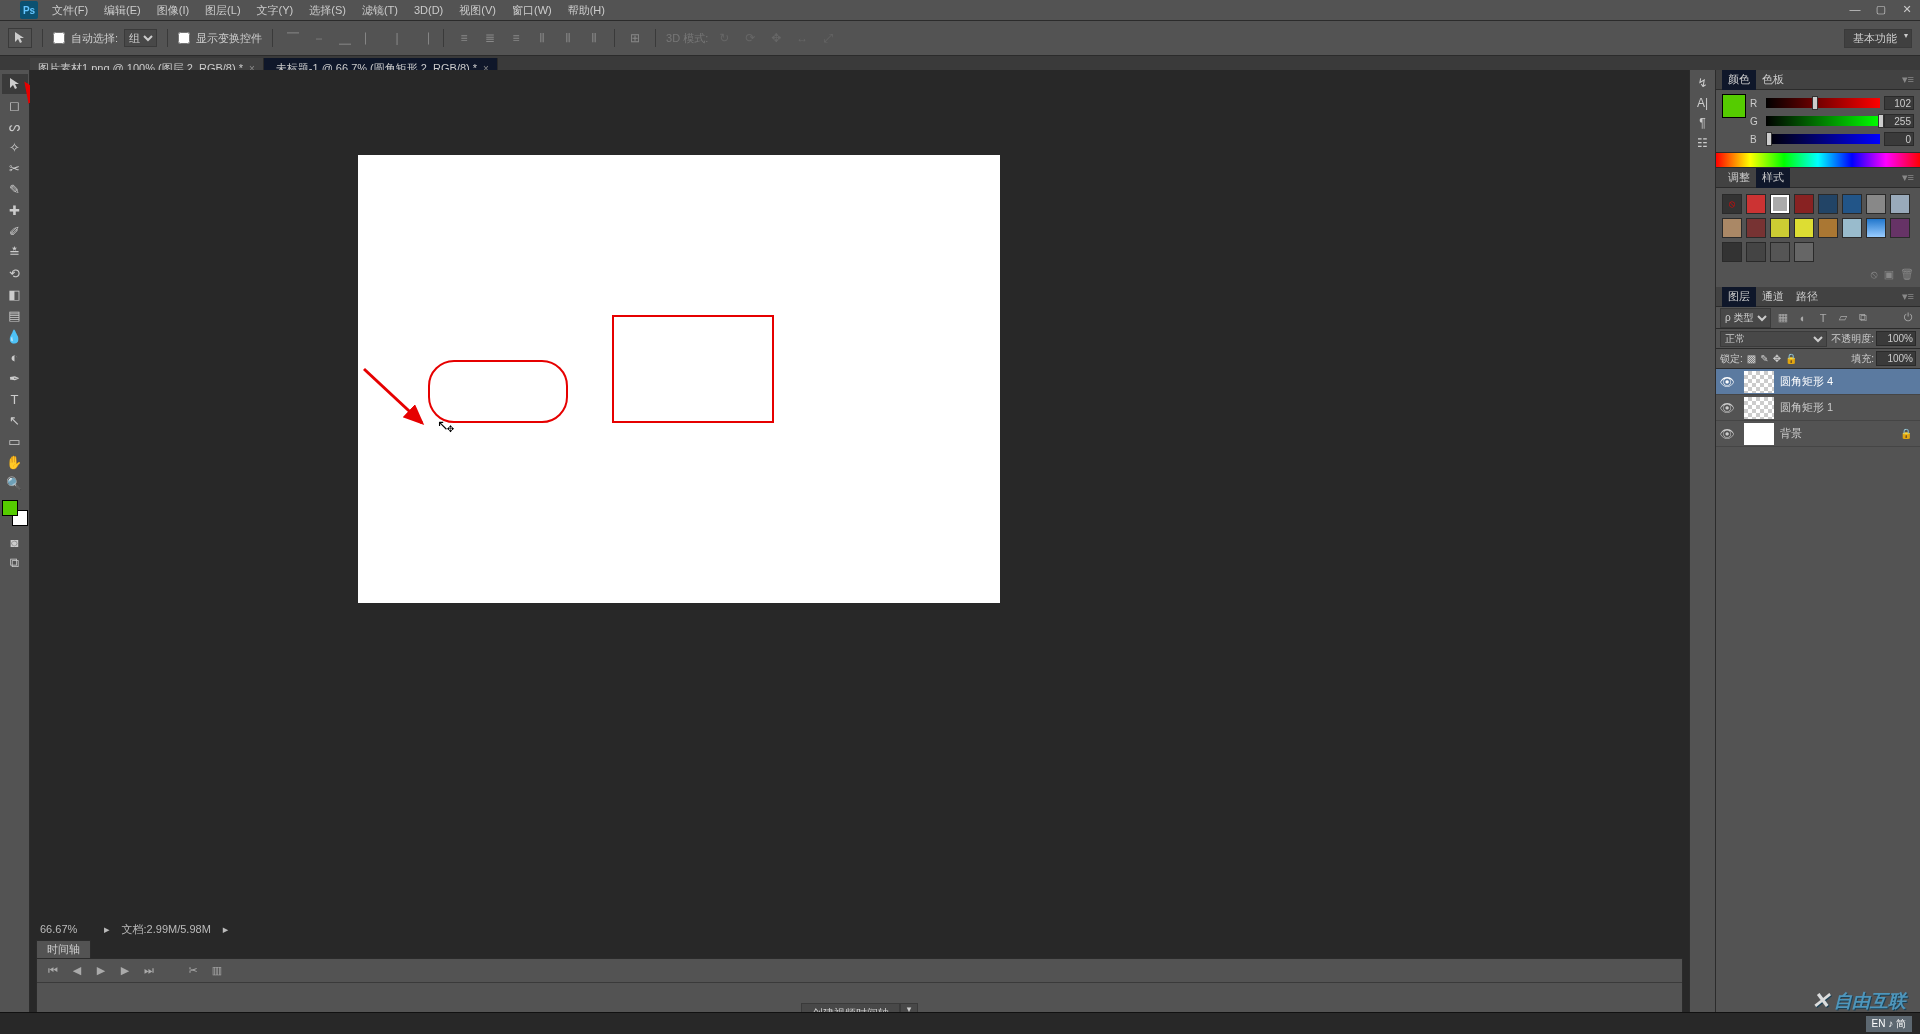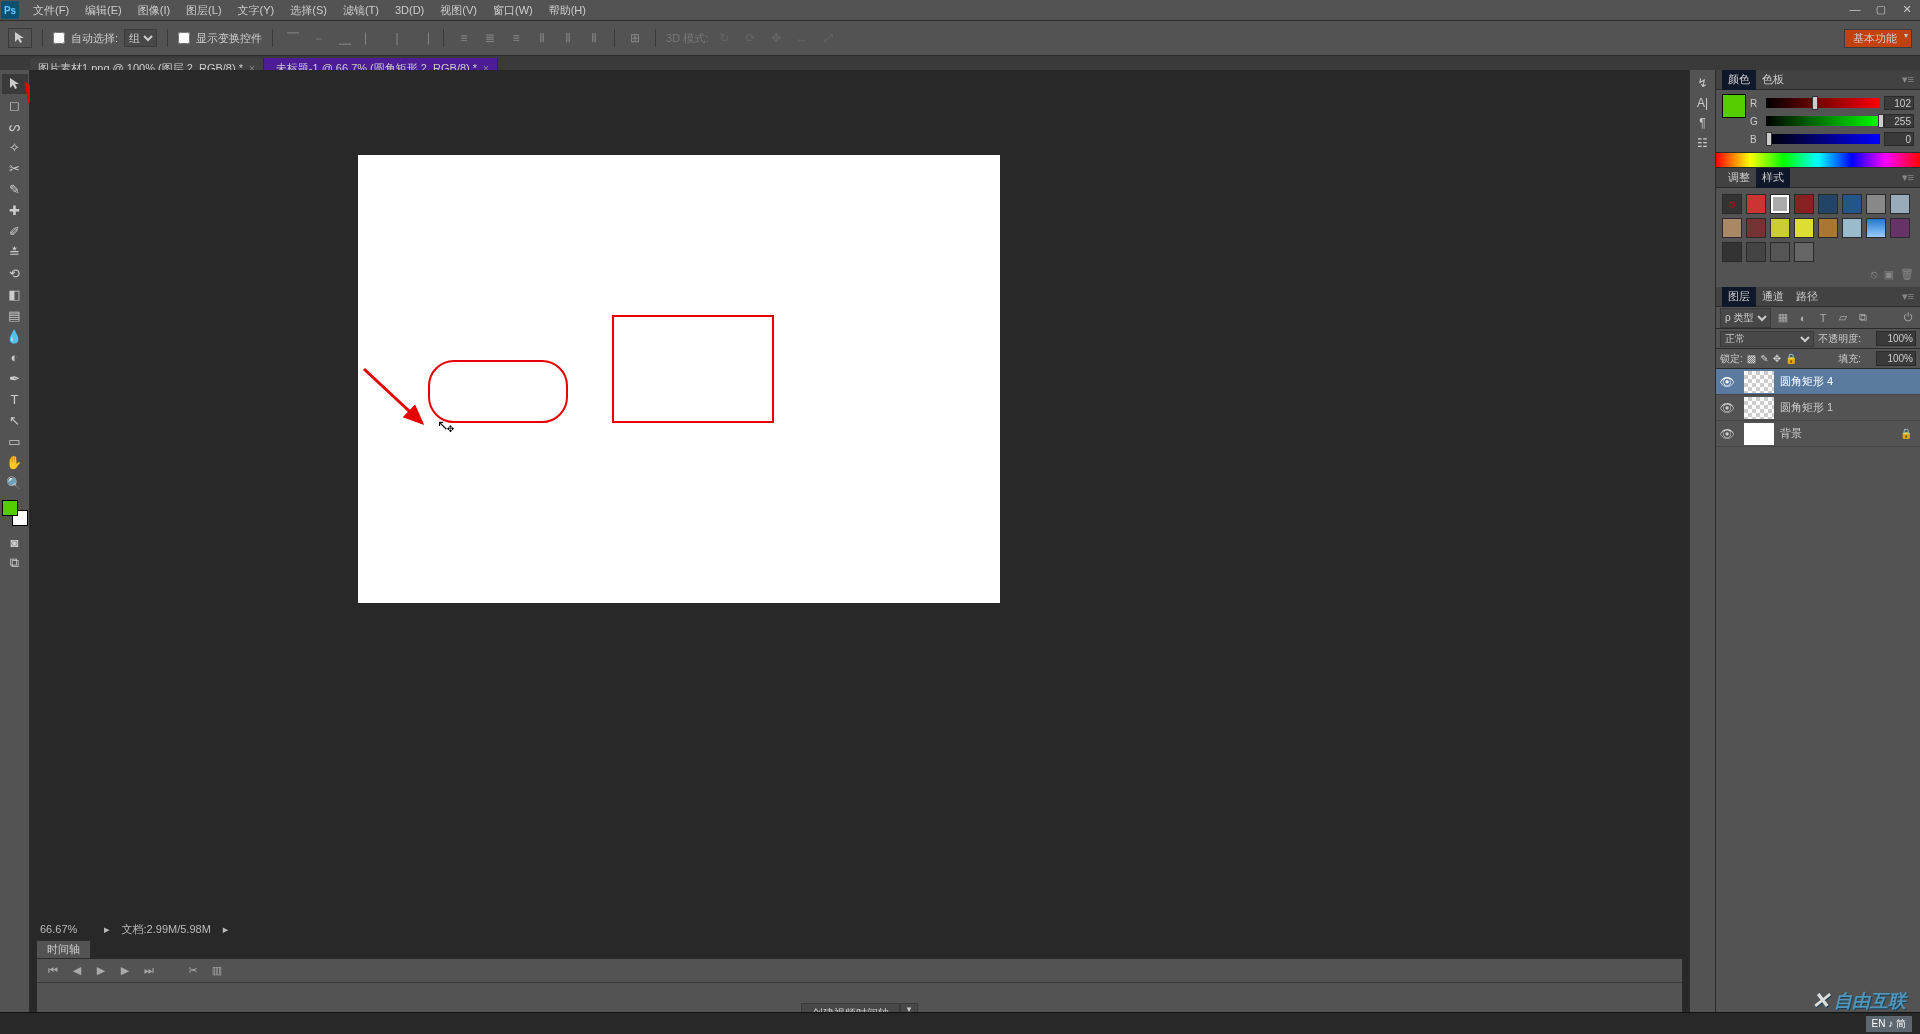--- a/index.html
+++ b/index.html
@@ -1,38 +1,38 @@
 <!DOCTYPE html>
 <html><head>
 <meta charset="utf-8">
 <style>
 * { margin:0; padding:0; box-sizing:border-box; font-family:"Microsoft YaHei","Segoe UI",sans-serif; user-select:none; }
 body { width:1920px; height:1034px; background:#535353; overflow:hidden; position:relative; }
 
 
-.menubar { height:20px; background:#535353; display:flex; align-items:center; padding-left:1px; font-size:11px; color:#ccc; }
+.menubar { height:20px; background:#535353; display:flex; align-items:center; padding-left:20px; font-size:11px; color:#ccc; }
 .menubar .ps-logo { width:18px; height:18px; background:#0b5171; color:#63c5ff; font-size:10px; font-weight:bold; display:flex; align-items:center; justify-content:center; border-radius:2px; margin-right:6px; }
 .menubar .menu-item { padding:0 8px; line-height:20px; cursor:default; }
 .window-controls { position:absolute; right:0; top:0; display:flex; }
 .window-controls div { width:26px; height:18px; display:flex; align-items:center; justify-content:center; color:#ccc; font-size:11px; }
 
 
 .optionsbar { height:36px; background:#535353; border-top:1px solid #2b2b2b; border-bottom:1px solid #2b2b2b; display:flex; align-items:center; padding:0 8px; font-size:11px; color:#ccc; gap:6px; }
 .optionsbar .tool-ind { width:24px; height:20px; border:1px solid #3a3a3a; display:flex; align-items:center; justify-content:center; }
 .optionsbar .sep { width:1px; height:18px; background:#3a3a3a; margin:0 4px; }
 .optionsbar input[type=checkbox]{ width:12px; height:12px; }
 .optionsbar select { background:#484848; color:#ccc; border:1px solid #3a3a3a; font-size:11px; height:18px; }
 .optionsbar .icon-btn { width:20px; height:20px; display:flex; align-items:center; justify-content:center; color:#888; font-size:12px; }
-.optionsbar .workspace { margin-left:auto; background:#c2410c; border:1px solid #3a3a3a; padding:1px 14px 1px 8px; font-size:11px; position:relative; }
+.optionsbar .workspace { margin-left:auto; background:#404040; border:1px solid #3a3a3a; padding:1px 14px 1px 8px; font-size:11px; position:relative; }
 .optionsbar .workspace::after { content:"▾"; position:absolute; right:3px; top:1px; font-size:8px; }
 
 
 .tabbar { height:22px; background:#3a3a3a; display:flex; align-items:flex-end; padding-left:30px; font-size:11px; }
 .tabbar .tab { height:20px; padding:0 8px; display:flex; align-items:center; color:#ccc; border-right:1px solid #2a2a2a; background:#404040; }
-.tabbar .tab.active { background:#4c1d95;padding-left:12px; }
+.tabbar .tab.active { background:#0f172a;padding-left:12px; }
 .tabbar .tab .x { margin-left:6px; color:#888; font-size:10px; }
 
 
 .main { position:absolute; top:70px; left:0; right:0; bottom:0; display:flex; }
 
 
 .toolbox { width:30px; background:#535353; border-right:1px solid #2b2b2b; display:flex; flex-direction:column; align-items:center; padding-top:4px; }
 .toolbox .tool { width:26px; height:20px; display:flex; align-items:center; justify-content:center; color:#ccc; font-size:13px; margin-bottom:1px; position:relative; }
 .toolbox .tool.active { background:#3a3a3a; }
 .toolbox .swatches { margin-top:6px; position:relative; width:26px; height:26px; }
@@ -82,21 +82,21 @@
 .adj-grid { display:grid; grid-template-columns:repeat(8,20px); gap:4px; }
 .adj-grid .cell { width:20px; height:20px; background:#3a3a3a; border:1px solid #2a2a2a; display:flex; align-items:center; justify-content:center; font-size:10px; }
 .adj-footer { display:flex; justify-content:flex-end; gap:6px; margin-top:6px; color:#888; }
 
 .layers-panel { flex:1; display:flex; flex-direction:column; }
 .layers-toolbar { height:22px; border-bottom:1px solid #2b2b2b; display:flex; align-items:center; padding:0 4px; gap:4px; }
 .layers-toolbar select { background:#484848; color:#ccc; border:1px solid #3a3a3a; font-size:10px; height:20px; }
 .layers-toolbar .ic { width:16px; height:16px; display:flex; align-items:center; justify-content:center; color:#aaa; font-size:11px; }
 .layers-row2 { height:20px; border-bottom:1px solid #2b2b2b; display:flex; align-items:center; padding:0 4px; gap:4px; font-size:10px; }
 .layers-row2 select { background:#484848; color:#ccc; border:1px solid #3a3a3a; font-size:10px; height:16px; flex:1; }
-.layers-row2 .opacity { display:flex; align-items:center; gap:15px; }
+.layers-row2 .opacity { display:flex; align-items:center; gap:2px; }
 .layers-row2 .opacity .val { width:40px; height:15px; background:#3a3a3a; border:1px solid #2a2a2a; font-size:10px; text-align:right; padding-right:2px; line-height:14px; }
 .layer-list { flex:1; overflow:hidden; }
 .layer-item { height:26px; display:flex; align-items:center; border-bottom:1px solid #454545; }
 .layer-item.selected { background:#5b7aa0; color:#fff; }
 .layer-item .vis { width:22px; text-align:center; font-size:12px; }
 .layer-item .thumb { width:30px; height:22px; background:#fff; margin:0 6px; background-image:linear-gradient(45deg,#ccc 25%,transparent 25%,transparent 75%,#ccc 75%),linear-gradient(45deg,#ccc 25%,transparent 25%,transparent 75%,#ccc 75%); background-size:8px 8px; background-position:0 0,4px 4px; display:flex; align-items:center; justify-content:center; }
 .layer-item .thumb.solid { background:#fff; }
 .layer-item .lname { flex:1; font-size:11px; }
 .layer-item .lock { width:20px; color:#888; font-size:10px; }
 .layers-footer { height:22px; border-top:1px solid #2b2b2b; display:flex; align-items:center; justify-content:flex-end; gap:8px; padding:0 6px; color:#888; font-size:11px; }

